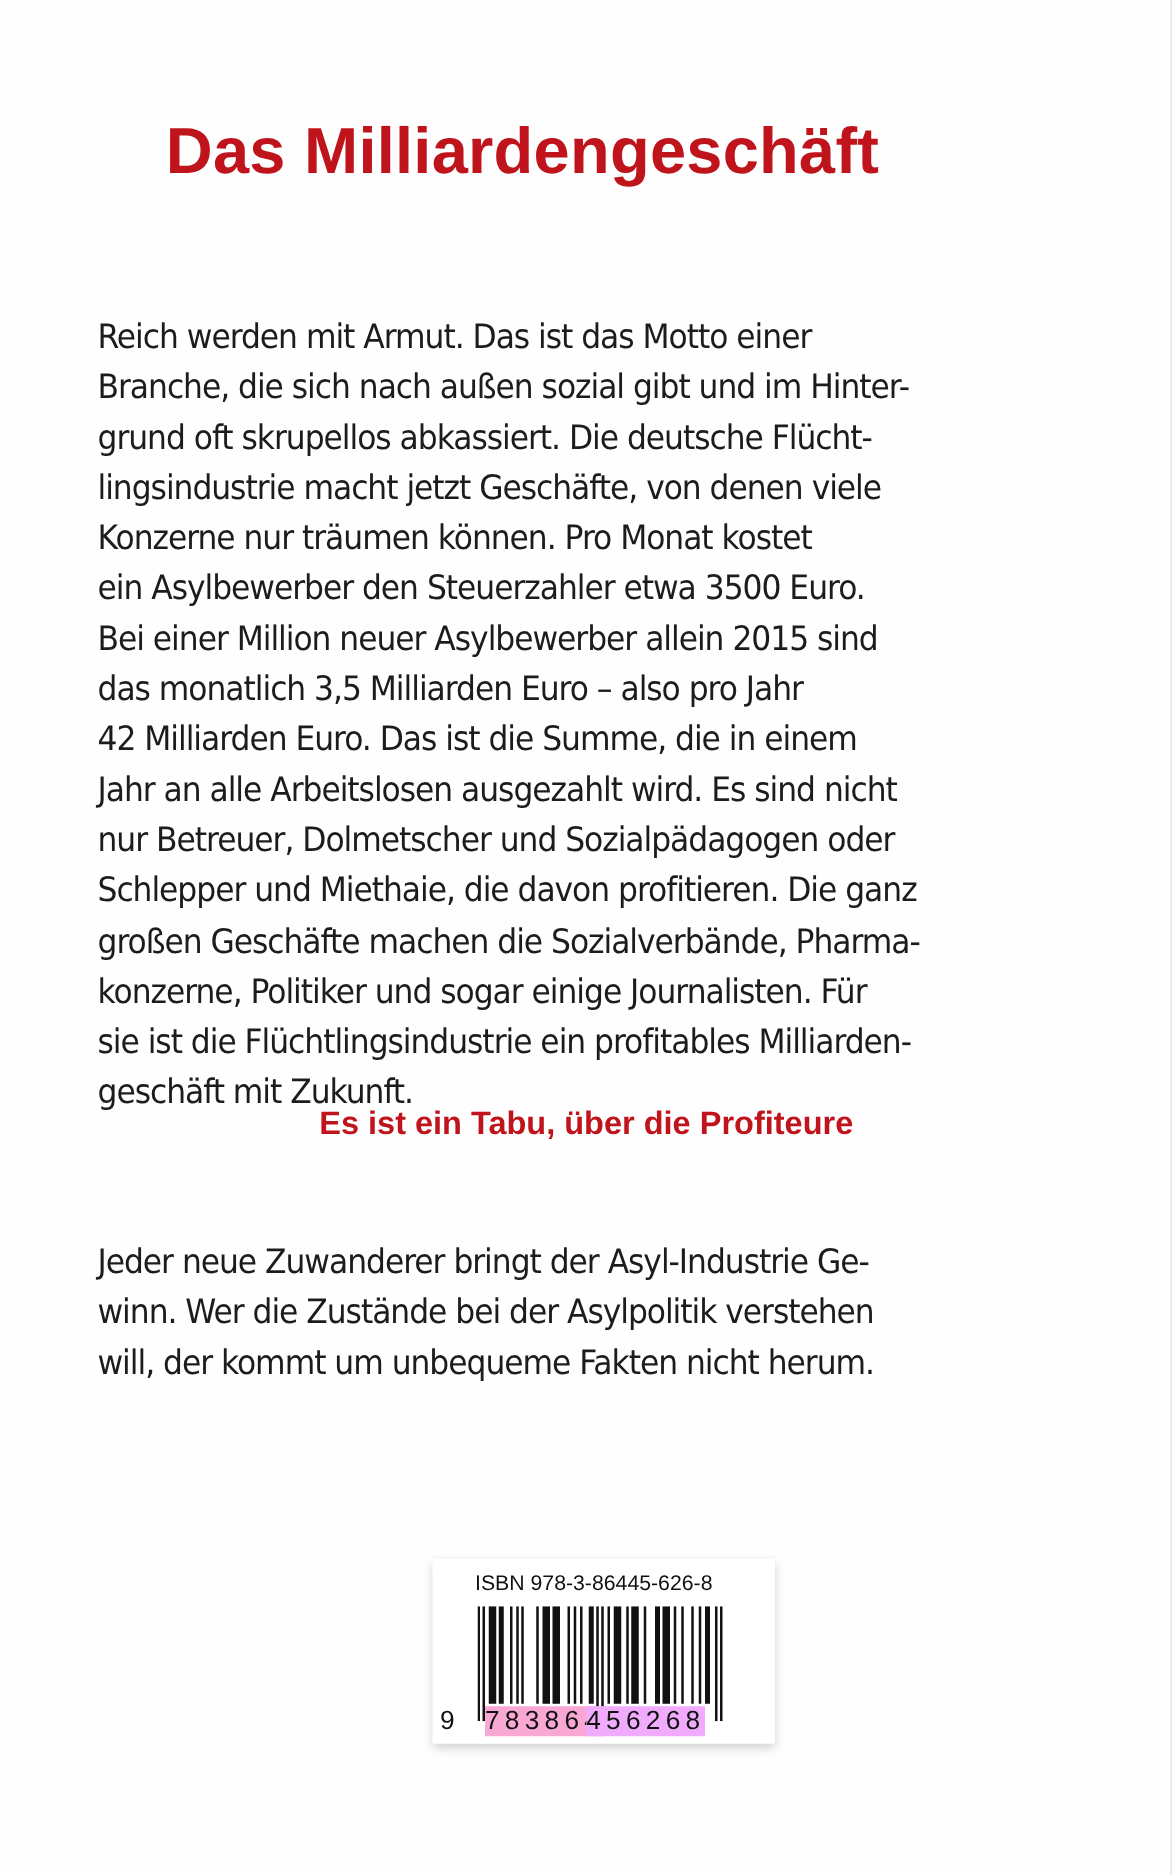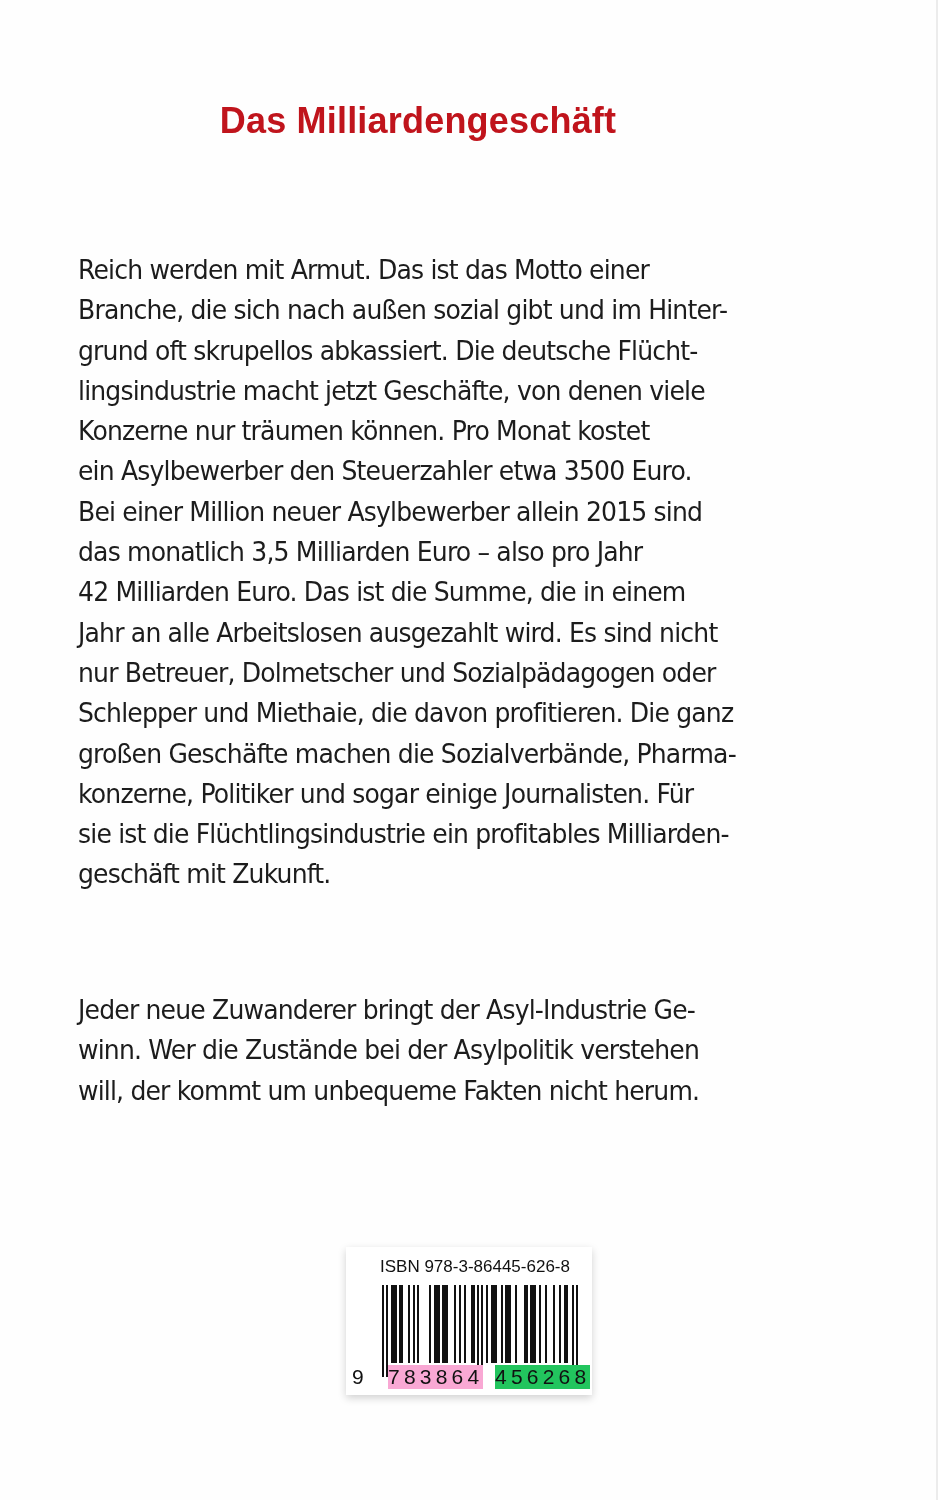--- a/index.html
+++ b/index.html
@@ -8,21 +8,21 @@
       background: #fefefe;
       position: relative;
       overflow: hidden;
       font-family: "DejaVu Sans", sans-serif;
     }
     .edge { position: absolute; top: 0; right: 0; width: 2px; height: 1500px; background: #ececec; }
     .title {
       position: absolute; left: 0; width: 836px; top: 94px;
       text-align: center; color: #c0141c;
       font-family: "Liberation Sans", sans-serif; font-weight: bold;
-      font-size: 36px; line-height: 54px; letter-spacing: 0.2px;
+      font-size: 52px; line-height: 54px; letter-spacing: 0.2px;
     }
     .title div { white-space: nowrap; }
     .para {
       position: absolute; left: 78px; width: 800px;
       color: #1c1c1c;
       font-family: "DejaVu Sans", sans-serif;
       font-size: 27px; line-height: 40.3px;
       letter-spacing: -0.9px;
       transform: scaleX(0.93); transform-origin: left top;
     }
@@ -30,38 +30,38 @@
     .p1 { top: 250px; }
     .p2 { top: 990px; }
     .sub {
       position: absolute; left: 0; width: 938px; top: 880px;
       text-align: center; color: #c0141c;
       font-family: "Liberation Sans", sans-serif; font-weight: bold;
       font-size: 26px; line-height: 37px;
     }
     .sub div { white-space: nowrap; }
     .barcode-box {
-      position: absolute; left: 346px; top: 1247px; width: 246px; height: 148px;
+      position: absolute; left: 346px; top: 1247px; width: 274px; height: 148px;
       background: #ffffff;
       box-shadow: 0 3px 8px rgba(0,0,0,0.18);
     }
     .isbn {
       position: absolute; left: 34px; top: 10px;
       font-family: "Liberation Sans", sans-serif; font-size: 17px; color: #111;
       white-space: nowrap;
     }
     .bars { position: absolute; left: 36px; top: 38px; width: 200px; height: 92px; }
     .digits {
       position: absolute; left: 6px; top: 118px; width: 230px;
       font-family: "Liberation Sans", sans-serif; font-size: 21px; color: #111;
       white-space: nowrap;
     }
     .digits .first { position: absolute; left: 0; }
     .digits .g1 { position: absolute; left: 36px; letter-spacing: 4.2px; background: #f9a8d4; }
-    .digits .g2 { position: absolute; left: 143px; letter-spacing: 4.2px; background: #22c55e; }
+    .digits .g2 { position: absolute; left: 117px; letter-spacing: 4.2px; background: #f0abfc; }
   </style>
 </head>
 <body>
 
 <div class="edge"></div>
 
 <div class="title">
   <div>Das Milliardengeschäft</div>
 </div>
 
@@ -78,20 +78,21 @@
   <div>Jahr an alle Arbeitslosen ausgezahlt wird. Es sind nicht</div>
   <div>nur Betreuer, Dolmetscher und Sozialpädagogen oder</div>
   <div>Schlepper und Miethaie, die davon profitieren. Die ganz</div>
   <div>großen Geschäfte machen die Sozialverbände, Pharma-</div>
   <div>konzerne, Politiker und sogar einige Journalisten. Für</div>
   <div>sie ist die Flüchtlingsindustrie ein profitables Milliarden-</div>
   <div>geschäft mit Zukunft.</div>
 </div>
 
 <div class="sub">
+  <div>Es ist ein Tabu, über die Profiteure</div>
 </div>
 
 <div class="para p2">
   <div>Jeder neue Zuwanderer bringt der Asyl-Industrie Ge-</div>
   <div>winn. Wer die Zustände bei der Asylpolitik verstehen</div>
   <div>will, der kommt um unbequeme Fakten nicht herum.</div>
 </div>
 
 <div class="barcode-box">
   <div class="isbn">ISBN 978-3-86445-626-8</div>

